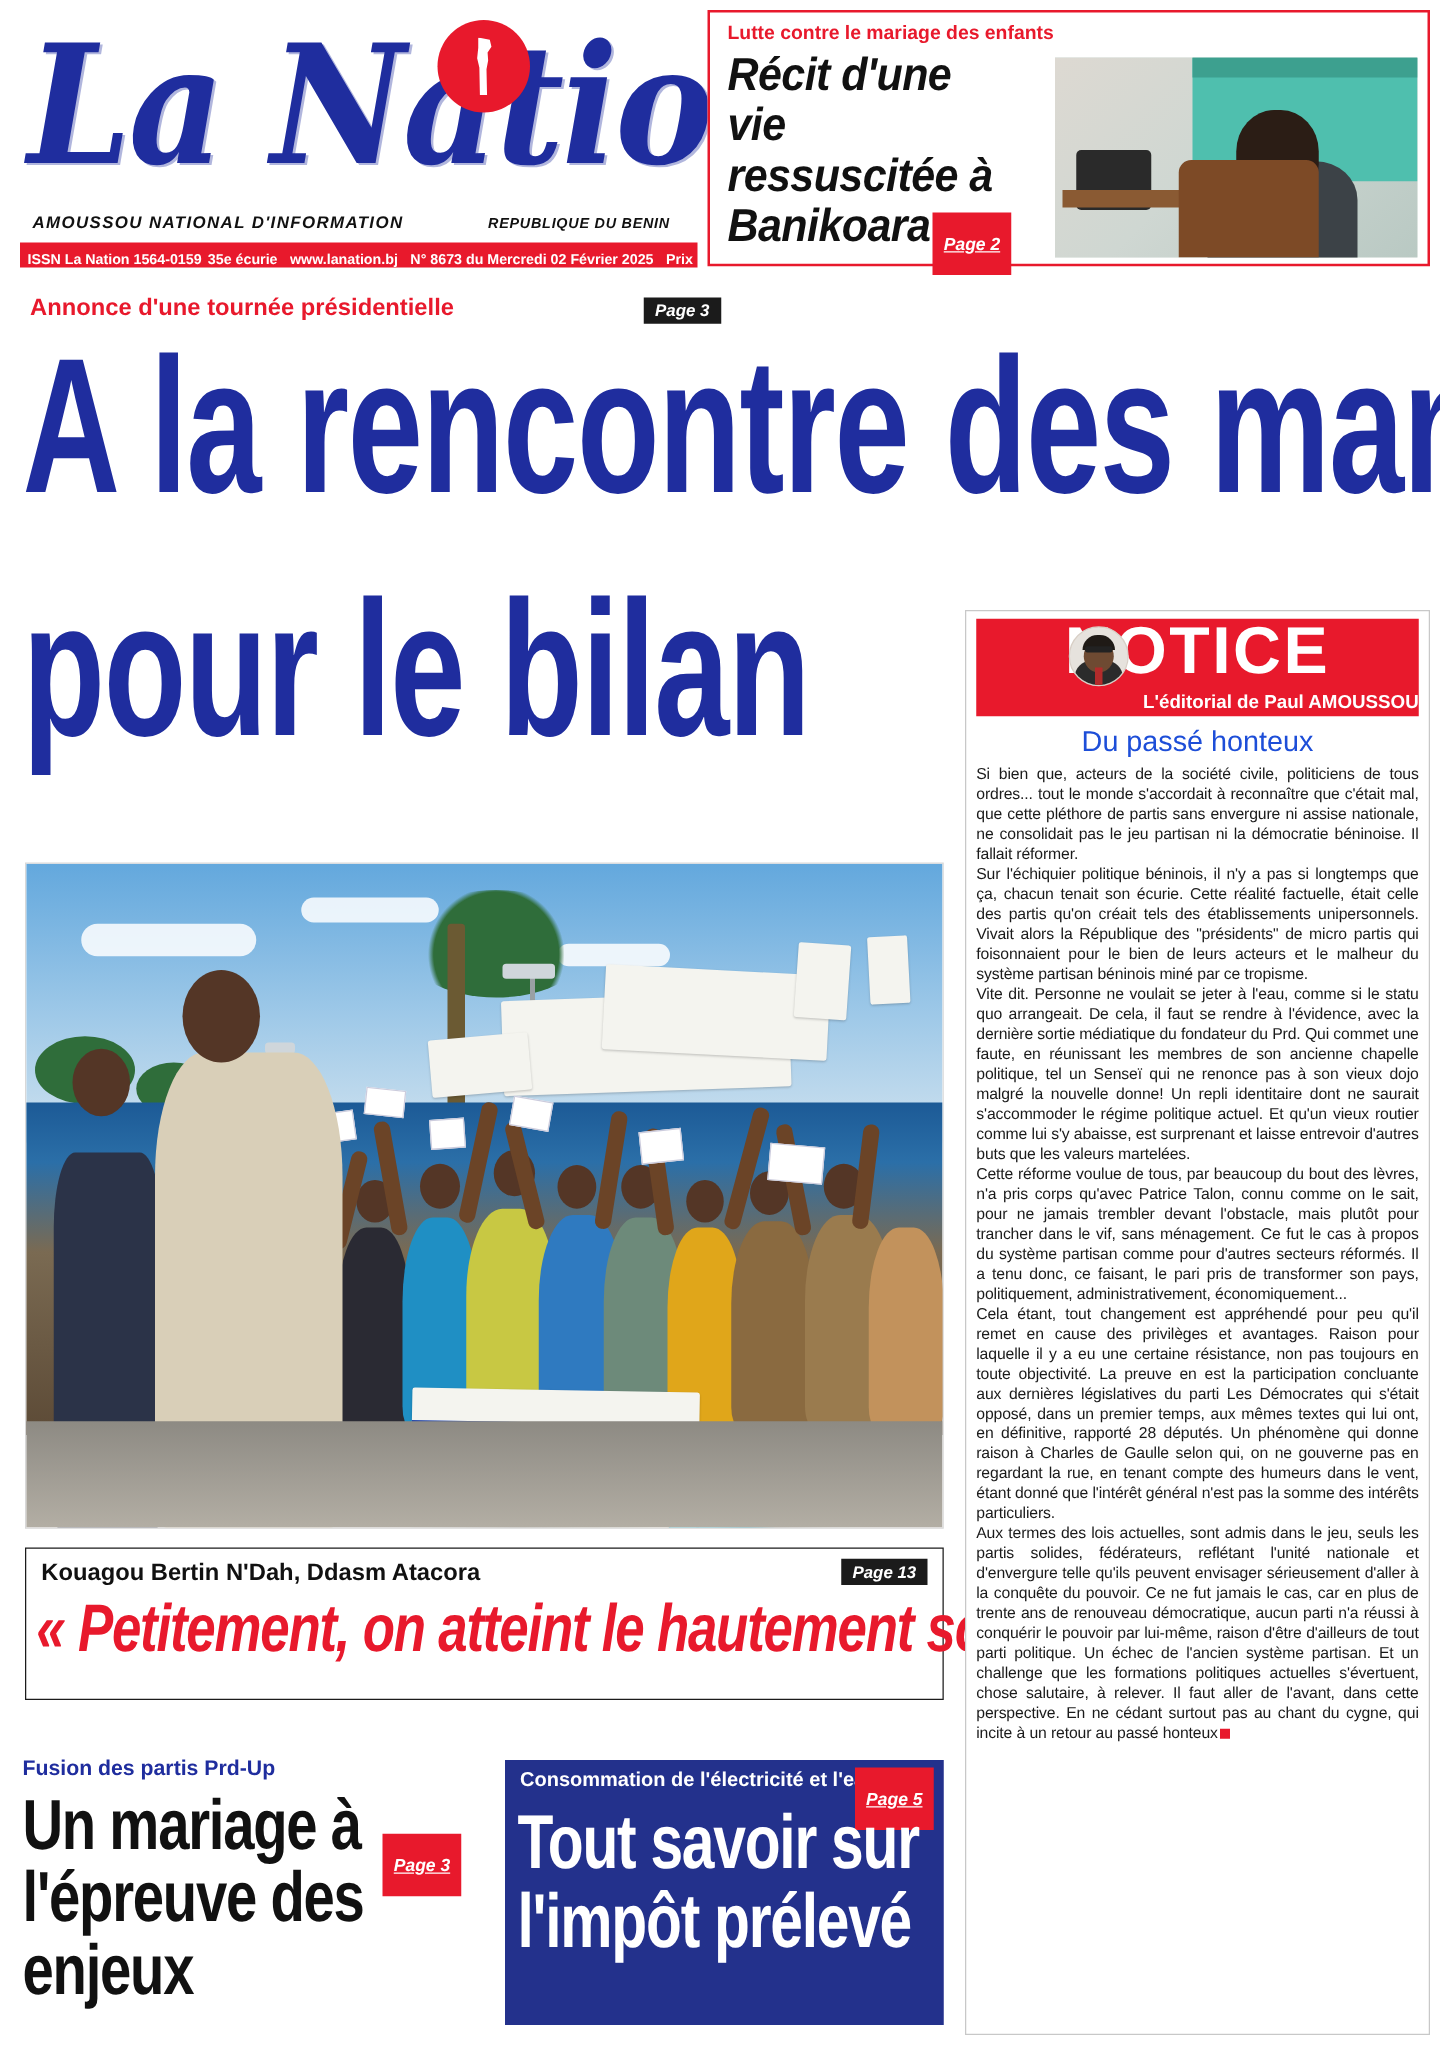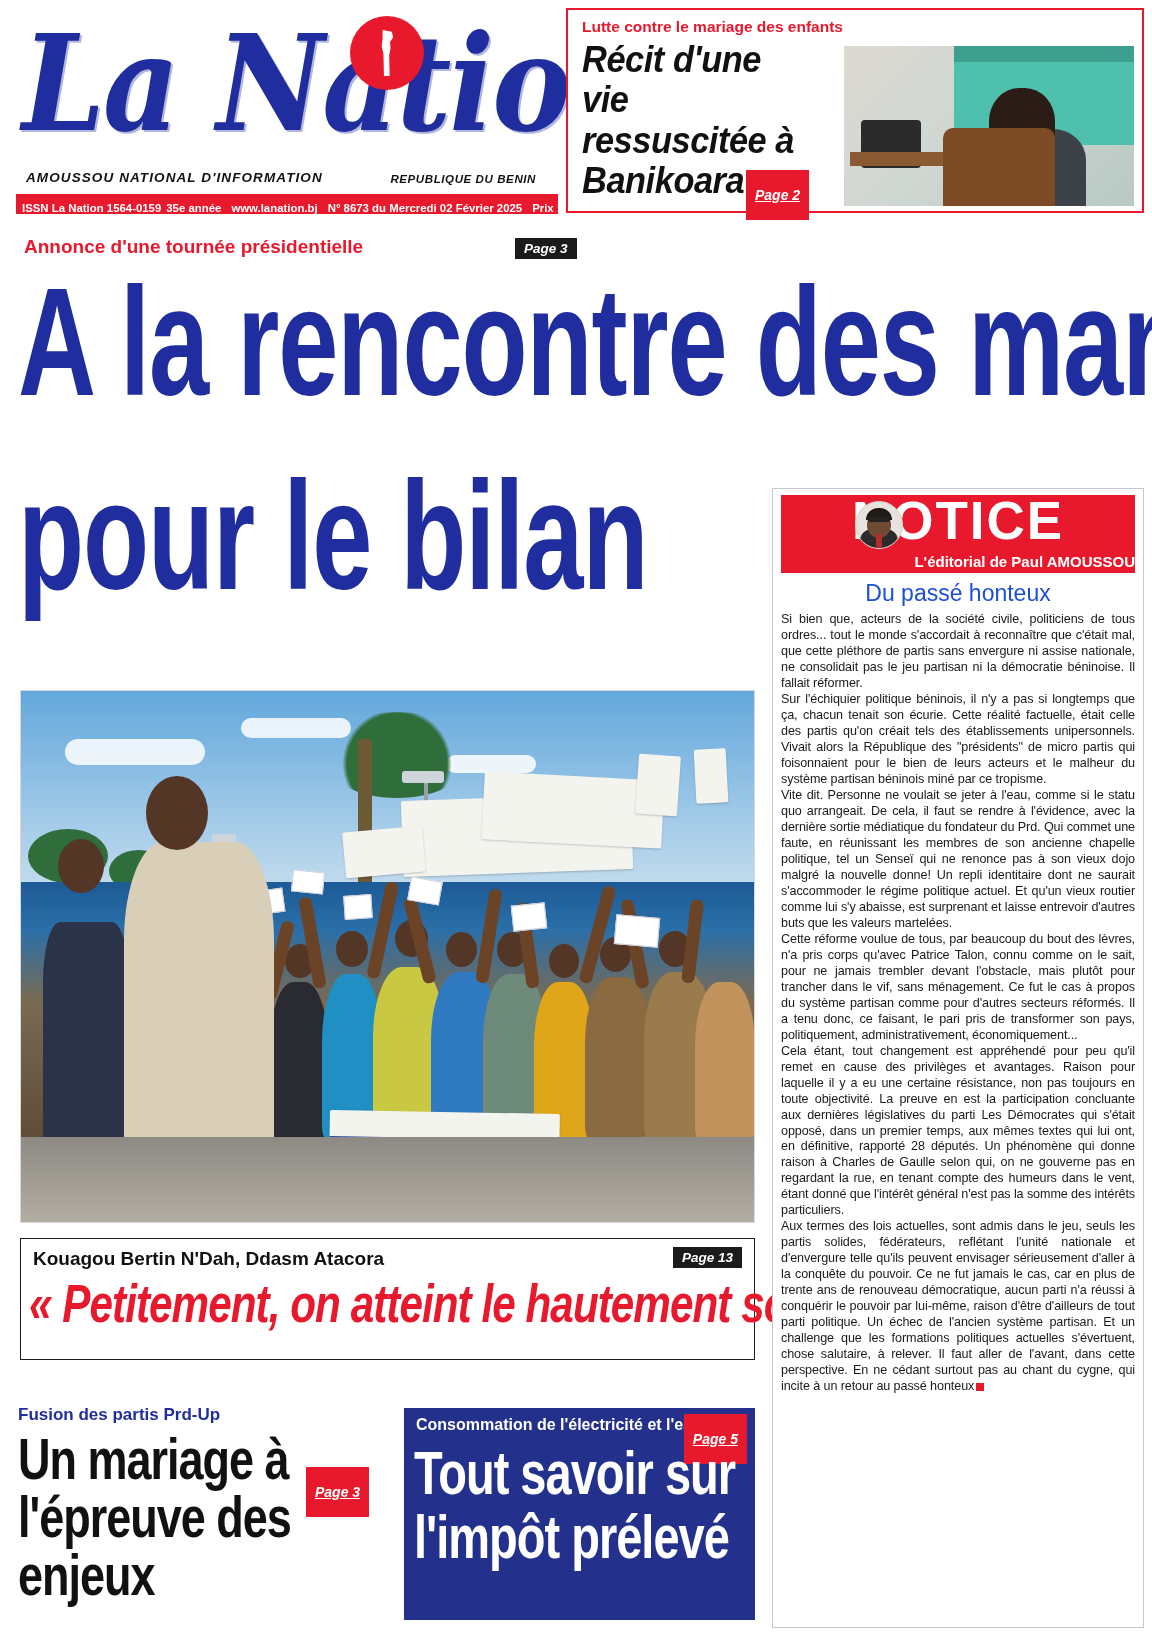--- a/index.html
+++ b/index.html
@@ -209,21 +209,21 @@
       <div class="benin-badge">
         <div class="map"></div>
       </div>
     </div>
     <div class="tagline-row">
       <div class="tagline">AMOUSSOU  NATIONAL  D'INFORMATION</div>
       <div class="tagline-right">REPUBLIQUE DU BENIN</div>
     </div>
     <div class="issn-bar">
       <span>ISSN La Nation 1564-0159</span>
-      <span>35e année</span>
+      <span>35e écurie</span>
       <span class="sq"></span>
       <span>www.lanation.bj</span>
       <span class="sq"></span>
       <span>N° 8673 du Mercredi 02 Février  2025</span>
       <span class="sq"></span>
       <span>Prix : 300 F CFA</span>
     </div>
   </div>
 
   <div class="topright">

